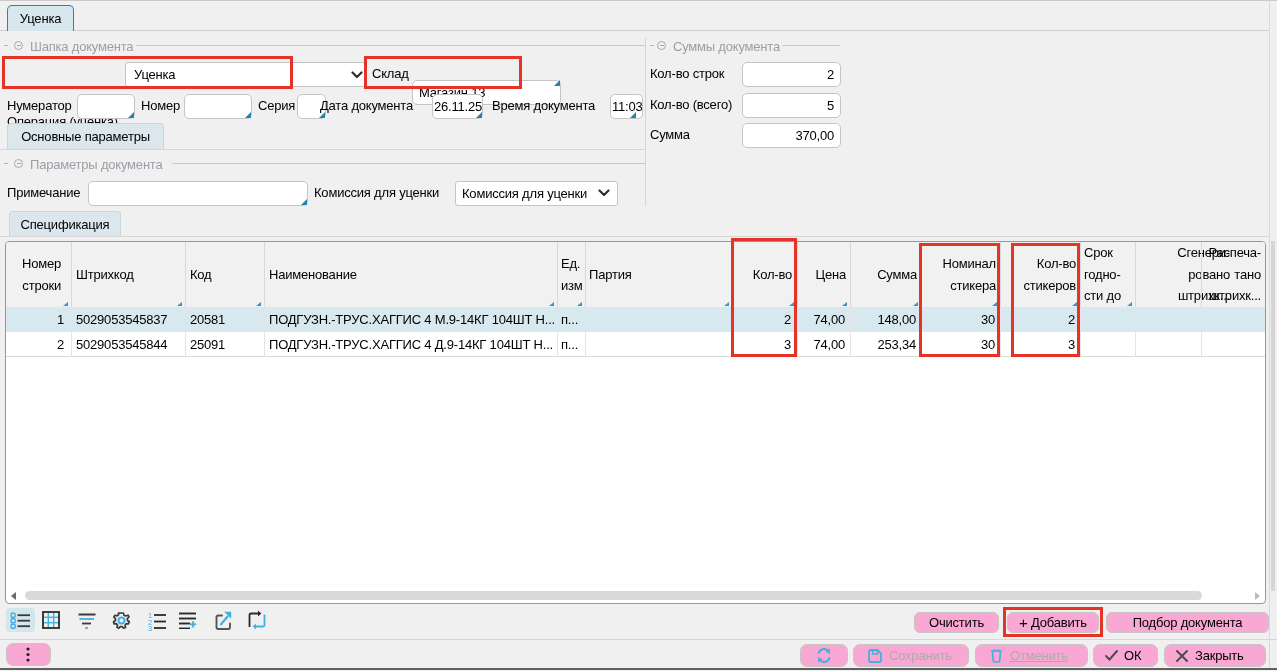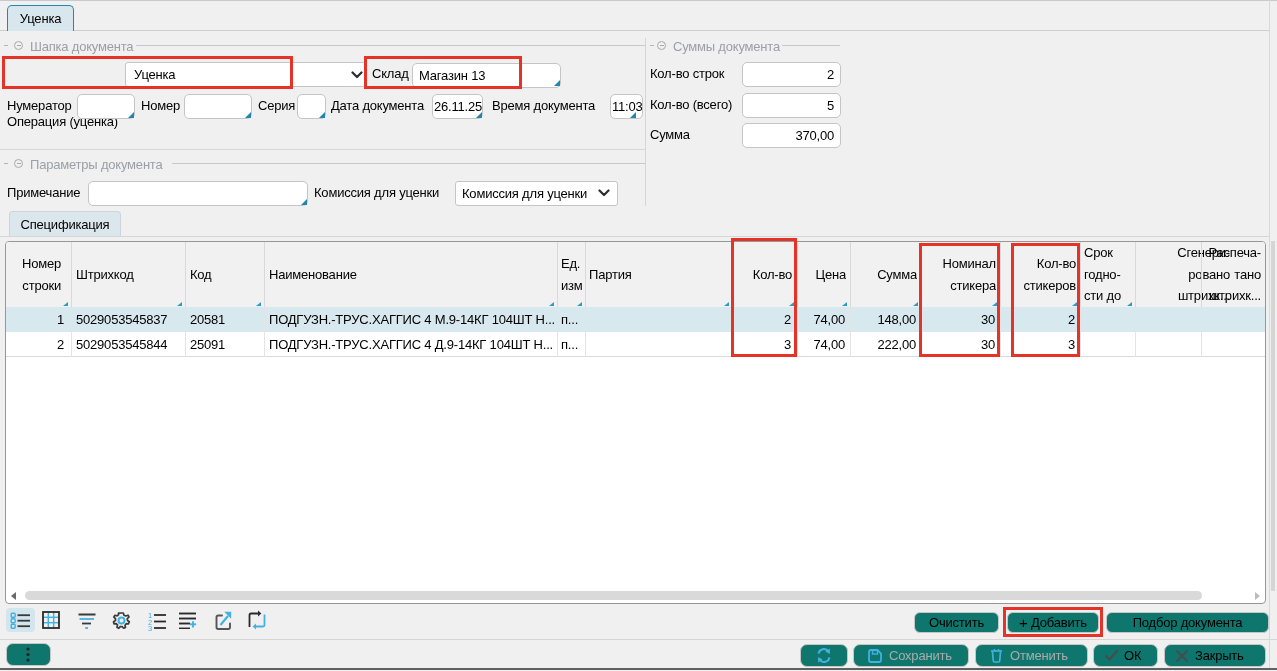--- a/index.html
+++ b/index.html
@@ -11,21 +11,21 @@
 .vline { position:absolute; width:1px; background:#d6d6d6; }
 .lbl { position:absolute; height:24px; line-height:24px; white-space:nowrap; }
 .field { position:absolute; background:#fff; border:1px solid #c5c5c5; border-radius:5px; height:25px; line-height:23px; padding:0 6px; white-space:nowrap; overflow:hidden; }
 .tri { position:absolute; width:0; height:0; border-left:6px solid transparent; border-bottom:6px solid #2285b0; }
 .gcirc { position:absolute; width:9px; height:9px; border:1px solid #a9a9a9; border-radius:50%; }
 .gcirc:after { content:""; position:absolute; left:1.5px; right:1.5px; top:3px; height:1px; background:#a9a9a9; }
 .gtext { position:absolute; color:#9aa0a6; white-space:nowrap; }
 .gdash { position:absolute; width:4px; height:1px; background:#b5b5b5; }
 .redbox { position:absolute; border:3px solid #e63327; }
 .tab2 { position:absolute; background:#dbe7ec; border:1px solid #c9d6dc; border-bottom:none; border-radius:4px 4px 0 0; text-align:center; }
-.btn { position:absolute; background:#0f766e; border:1px solid #c6c6c6; border-radius:6px; text-align:center; white-space:nowrap; }
+.btn { position:absolute; background:#f9a8d4; border:1px solid #c6c6c6; border-radius:6px; text-align:center; white-space:nowrap; }
 .hcell { position:absolute; top:242px; height:65px; display:flex; flex-direction:column; justify-content:center; line-height:21.5px; overflow:hidden; }
 .hsep { position:absolute; top:242px; height:65px; width:1px; background:#d9d9d9; }
 .bsep { position:absolute; top:307px; height:50px; width:1px; background:#e4e4e4; }
 .cell { position:absolute; height:25px; line-height:25px; white-space:nowrap; overflow:hidden; }
 .sorttri { position:absolute; width:0; height:0; border-left:5px solid transparent; border-bottom:4px solid #2d9bc7; }
 .r { text-align:right; }
 </style>
 </head>
 <body>
 <div id="page">
@@ -40,41 +40,42 @@
   <div class="gcirc" style="left:14px;top:41px;"></div>
   <div class="gtext" style="left:30px;top:39px;">Шапка документа</div>
   <div class="hline" style="left:136px;top:45px;width:509px;background:#c9c9c9"></div>
 
   <div class="lbl" style="left:7px;top:62px;margin-top:48px;">Операция (уценка)</div>
   <div class="field" style="left:125px;top:62px;width:241px;border-radius:3px;padding-left:8px;">Уценка</div>
   <svg class="abs" style="left:351px;top:71px;" width="12" height="8" viewBox="0 0 12 8">
       <path d="M1.5 1.5 L6 6 L10.5 1.5" stroke="#2e2e2e" stroke-width="2.2" fill="none" stroke-linecap="round" stroke-linejoin="round"></path>
     </svg>
   <div class="lbl" style="left:372px;top:62px;">Склад</div>
-  <div class="field" style="left:412px;top:63px;width:149px;">Магазин 13</div>
+  <div class="field" style="left:412px;top:80px;width:149px;">Магазин 13</div>
   <div class="tri" style="left:554px;top:80px;"></div>
   <div class="redbox" style="left:2px;top:56px;width:291px;height:33px;"></div>
   <div class="redbox" style="left:364px;top:56px;width:158px;height:33px;"></div>
 
   <div class="lbl" style="left:7px;top:94px;">Нумератор</div>
   <div class="field" style="left:77px;top:94px;width:58px;"></div>
   <div class="tri" style="left:128px;top:112px;"></div>
   <div class="lbl" style="left:141px;top:94px;">Номер</div>
   <div class="field" style="left:184px;top:94px;width:68px;"></div>
   <div class="tri" style="left:245px;top:112px;"></div>
   <div class="lbl" style="left:258px;top:94px;">Серия</div>
   <div class="field" style="left:297px;top:94px;width:29px;"></div>
   <div class="tri" style="left:319px;top:112px;"></div>
-  <div class="lbl" style="left:331px;top:94px;text-align:right;">Дата документа</div>
+  <div class="lbl" style="left:320px;top:94px;text-align:right;">Дата документа</div>
   <div class="field" style="left:432px;top:94px;width:51px;padding:0 1px;text-align:center;">26.11.25</div>
   <div class="tri" style="left:476px;top:112px;"></div>
   <div class="lbl" style="left:492px;top:94px;">Время документа</div>
   <div class="field" style="left:602px;top:94px;width:33px;padding:0 1px;text-align:center;margin-left:8px;">11:03</div>
   <div class="tri" style="left:630px;top:112px;"></div>
 
+  <div class="tab2" style="left:7px;top:123px;width:157px;height:27px;line-height:26px;">Основные параметры</div>
   <div class="hline" style="left:0;top:149px;width:645px;"></div>
 
   <div class="gdash" style="left:4px;top:163px;"></div>
   <div class="gcirc" style="left:14px;top:159px;"></div>
   <div class="gtext" style="left:30px;top:157px;">Параметры документа</div>
   <div class="hline" style="left:172px;top:163px;width:473px;background:#c9c9c9"></div>
 
   <div class="lbl" style="left:7px;top:181px;">Примечание</div>
   <div class="field" style="left:88px;top:181px;width:220px;"></div>
   <div class="tri" style="left:301px;top:199px;"></div>
@@ -175,21 +176,21 @@
   <div class="cell r" style="left:921px;top:307px;width:74px;">30</div>
   <div class="cell r" style="left:1000px;top:307px;width:75px;">2</div>
 
   <div class="cell r" style="left:6px;top:332px;width:58px;">2</div>
   <div class="cell" style="left:76px;top:332px;width:108px;">5029053545844</div>
   <div class="cell" style="left:190px;top:332px;width:73px;">25091</div>
   <div class="cell" style="left:269px;top:332px;width:287px;">ПОДГУЗН.-ТРУС.ХАГГИС 4 Д.9-14КГ 104ШТ Н...</div>
   <div class="cell" style="left:561px;top:332px;width:23px;">п...</div>
   <div class="cell r" style="left:732px;top:332px;width:59px;">3</div>
   <div class="cell r" style="left:797px;top:332px;width:48px;">74,00</div>
-  <div class="cell r" style="left:850px;top:332px;width:66px;">222,00</div>
+  <div class="cell r" style="left:850px;top:332px;width:66px;">253,34</div>
   <div class="cell r" style="left:921px;top:332px;width:74px;">30</div>
   <div class="cell r" style="left:1000px;top:332px;width:75px;">3</div>
 
   <div class="redbox" style="left:731px;top:238px;width:66px;height:119px;"></div>
   <div class="redbox" style="left:919px;top:243px;width:81px;height:114px;"></div>
   <div class="redbox" style="left:1011px;top:243px;width:69px;height:114px;"></div>
 
   <svg class="abs" style="left:9px;top:591px;" width="10" height="10" viewBox="0 0 10 10">
       <path d="M7 1 L2 5 L7 9 Z" fill="#6a6a6a"></path>
     </svg>
@@ -281,21 +282,21 @@
     <rect x="4.5" y="1.5" width="5" height="3.5" fill="none" stroke="#41b1e1" stroke-width="1.4"></rect>
   </svg>
   <div class="abs" style="left:889px;top:645px;width:70px;height:21px;line-height:21px;color:#ababab;">Сохранить</div>
   <div class="btn" style="left:975px;top:644px;width:113px;height:23px;border-radius:7px;"></div>
   <svg class="abs" style="left:990px;top:648px;" width="13" height="15" viewBox="0 0 13 15">
     <path d="M2.5 4 L3.3 13 Q3.4 14 4.5 14 L8.5 14 Q9.6 14 9.7 13 L10.5 4" fill="none" stroke="#41b1e1" stroke-width="1.7"></path>
     <line x1="1" y1="3" x2="12" y2="3" stroke="#41b1e1" stroke-width="1.7"></line>
     <line x1="4.5" y1="3" x2="4.5" y2="1 " stroke="#41b1e1" stroke-width="1.4"></line>
     <line x1="8.5" y1="3" x2="8.5" y2="1" stroke="#41b1e1" stroke-width="1.4"></line>
   </svg>
-  <div class="abs" style="left:1010px;top:645px;width:70px;height:21px;line-height:21px;color:#ababab;">Отменить</div>
+  <div class="abs" style="left:1010px;top:645px;width:70px;height:21px;line-height:21px;color:#ababab;text-decoration:underline;">Отменить</div>
   <div class="btn" style="left:1093px;top:644px;width:65px;height:23px;border-radius:7px;"></div>
   <svg class="abs" style="left:1105px;top:650px;" width="13" height="11" viewBox="0 0 13 11">
     <path d="M1 6 L4.5 9.5 L12 1" fill="none" stroke="#4a4a4a" stroke-width="1.9" stroke-linecap="round"></path>
   </svg>
   <div class="abs" style="left:1124px;top:645px;width:30px;height:21px;line-height:21px;">ОК</div>
   <div class="btn" style="left:1164px;top:644px;width:102px;height:23px;border-radius:7px;"></div>
   <svg class="abs" style="left:1176px;top:650px;" width="12" height="12" viewBox="0 0 12 12">
     <path d="M1 1 L11 11 M11 1 L1 11" fill="none" stroke="#4a4a4a" stroke-width="1.9" stroke-linecap="round"></path>
   </svg>
   <div class="abs" style="left:1195px;top:645px;width:62px;height:21px;line-height:21px;">Закрыть</div>

